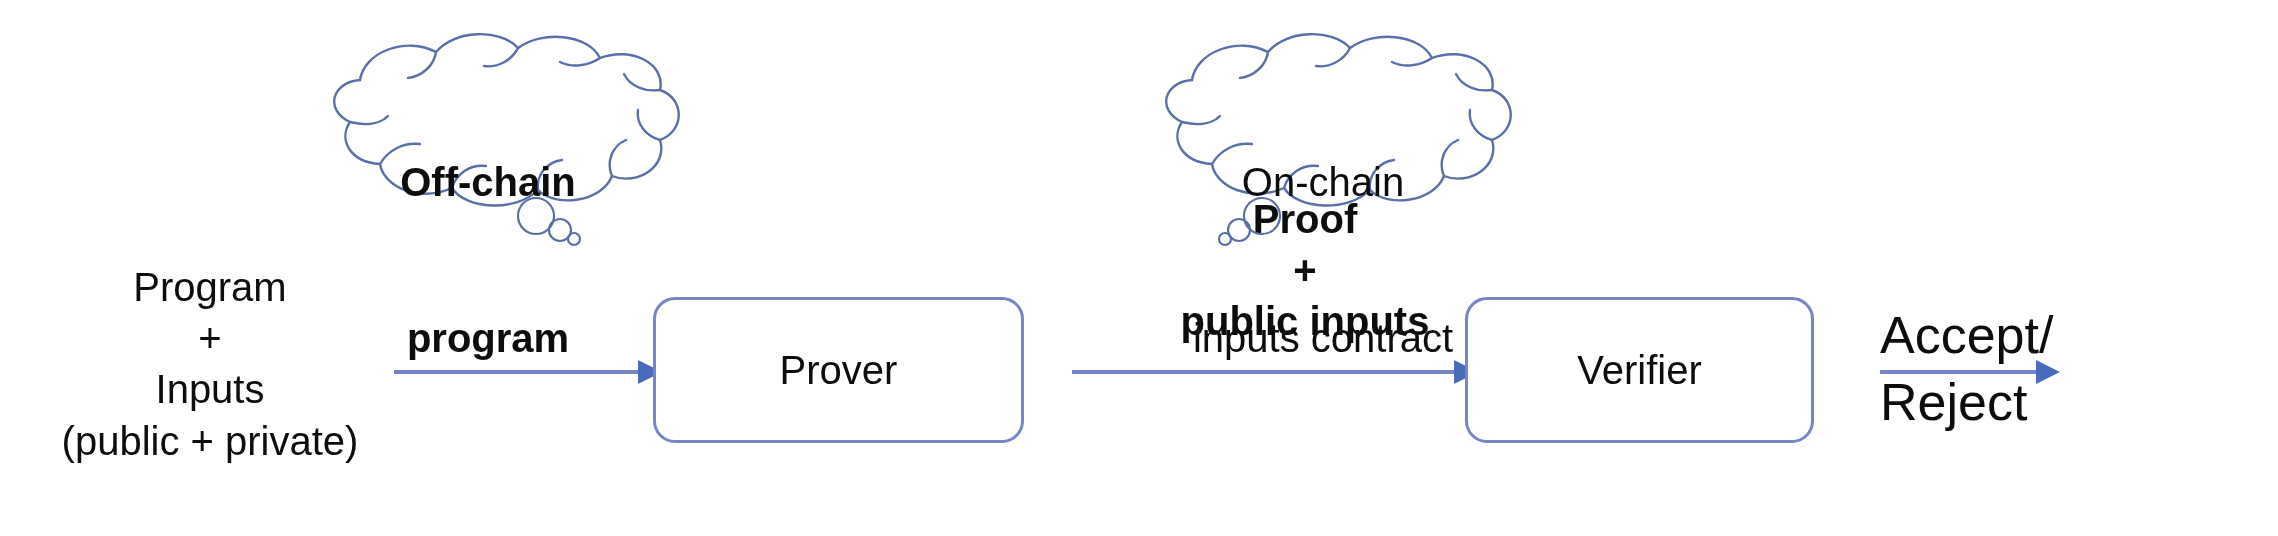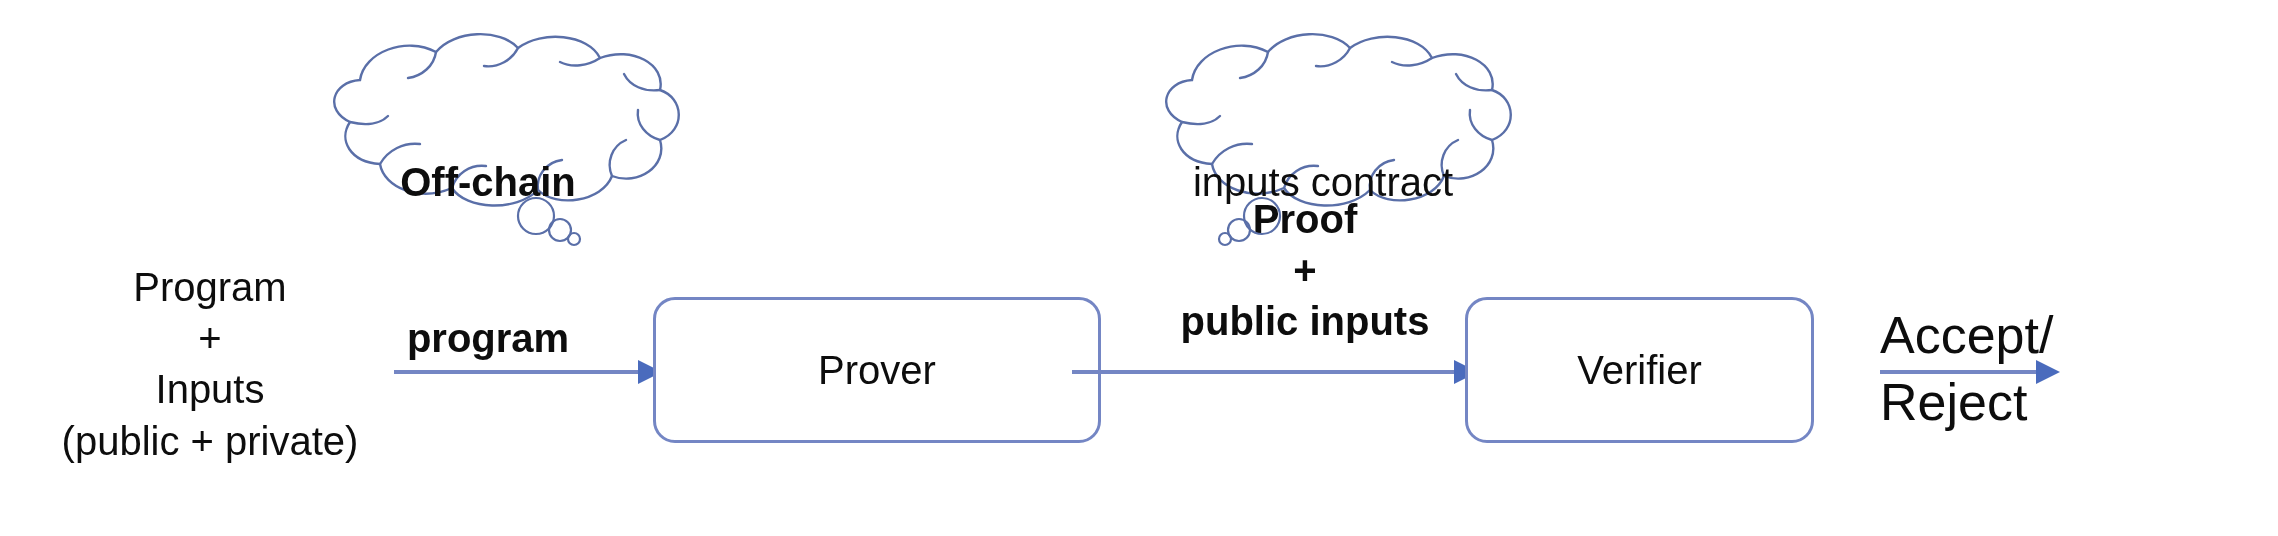--- a/index.html
+++ b/index.html
@@ -60,21 +60,21 @@
     justify-content: center;
     box-sizing: border-box;
   }
   .node-box span {
     font-size: 40px;
     color: #0d0d0d;
   }
   #box-prover {
     left: 653px;
     top: 297px;
-    width: 448px;
+    width: 371px;
     height: 146px;
   }
   #box-verifier {
     left: 1465px;
     top: 297px;
     width: 349px;
     height: 146px;
   }
   
   .cloud-wrap {
@@ -190,20 +190,21 @@
         <path d="M230,22 C224,34 210,42 196,40"></path>
         <path d="M148,26 C146,40 134,50 120,52"></path>
       </g>
       <g fill="none" stroke="#5a6fa8" stroke-width="2.2">
         <circle cx="142" cy="190" r="18"></circle>
         <circle cx="119" cy="204" r="11"></circle>
         <circle cx="105" cy="213" r="6"></circle>
       </g>
     </svg>
     <div class="cloud-label" id="cloud-onchain-label" style="left:28px; top:26px; width:350px;">
+      <div>On-chain</div>
       <div>inputs contract</div>
     </div>
   </div>
 
   <div class="node-box" id="box-verifier">
     <span>Verifier</span>
   </div>
 
   <svg style="position:absolute; left:1876px; top:352px;" width="190" height="40">
     <line x1="4" y1="20" x2="160" y2="20" stroke="#7486c4" stroke-width="4"></line>

